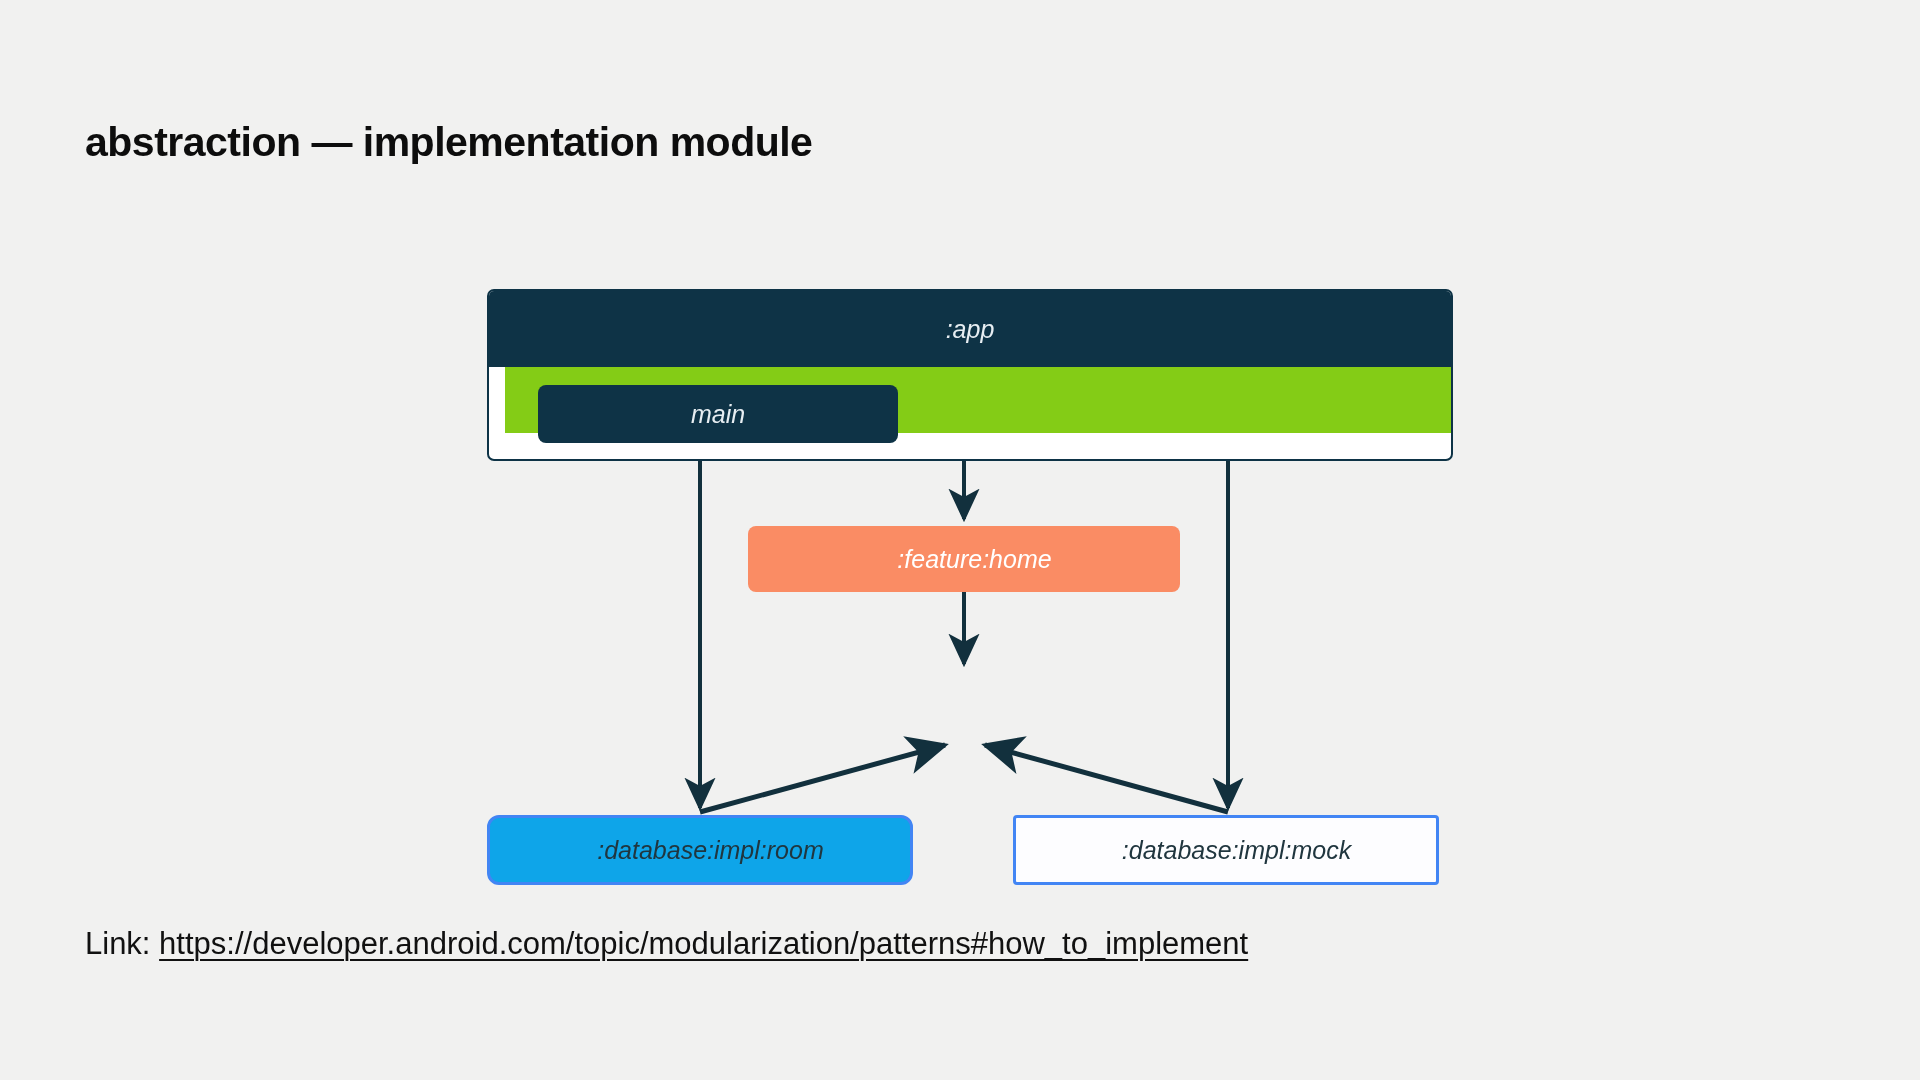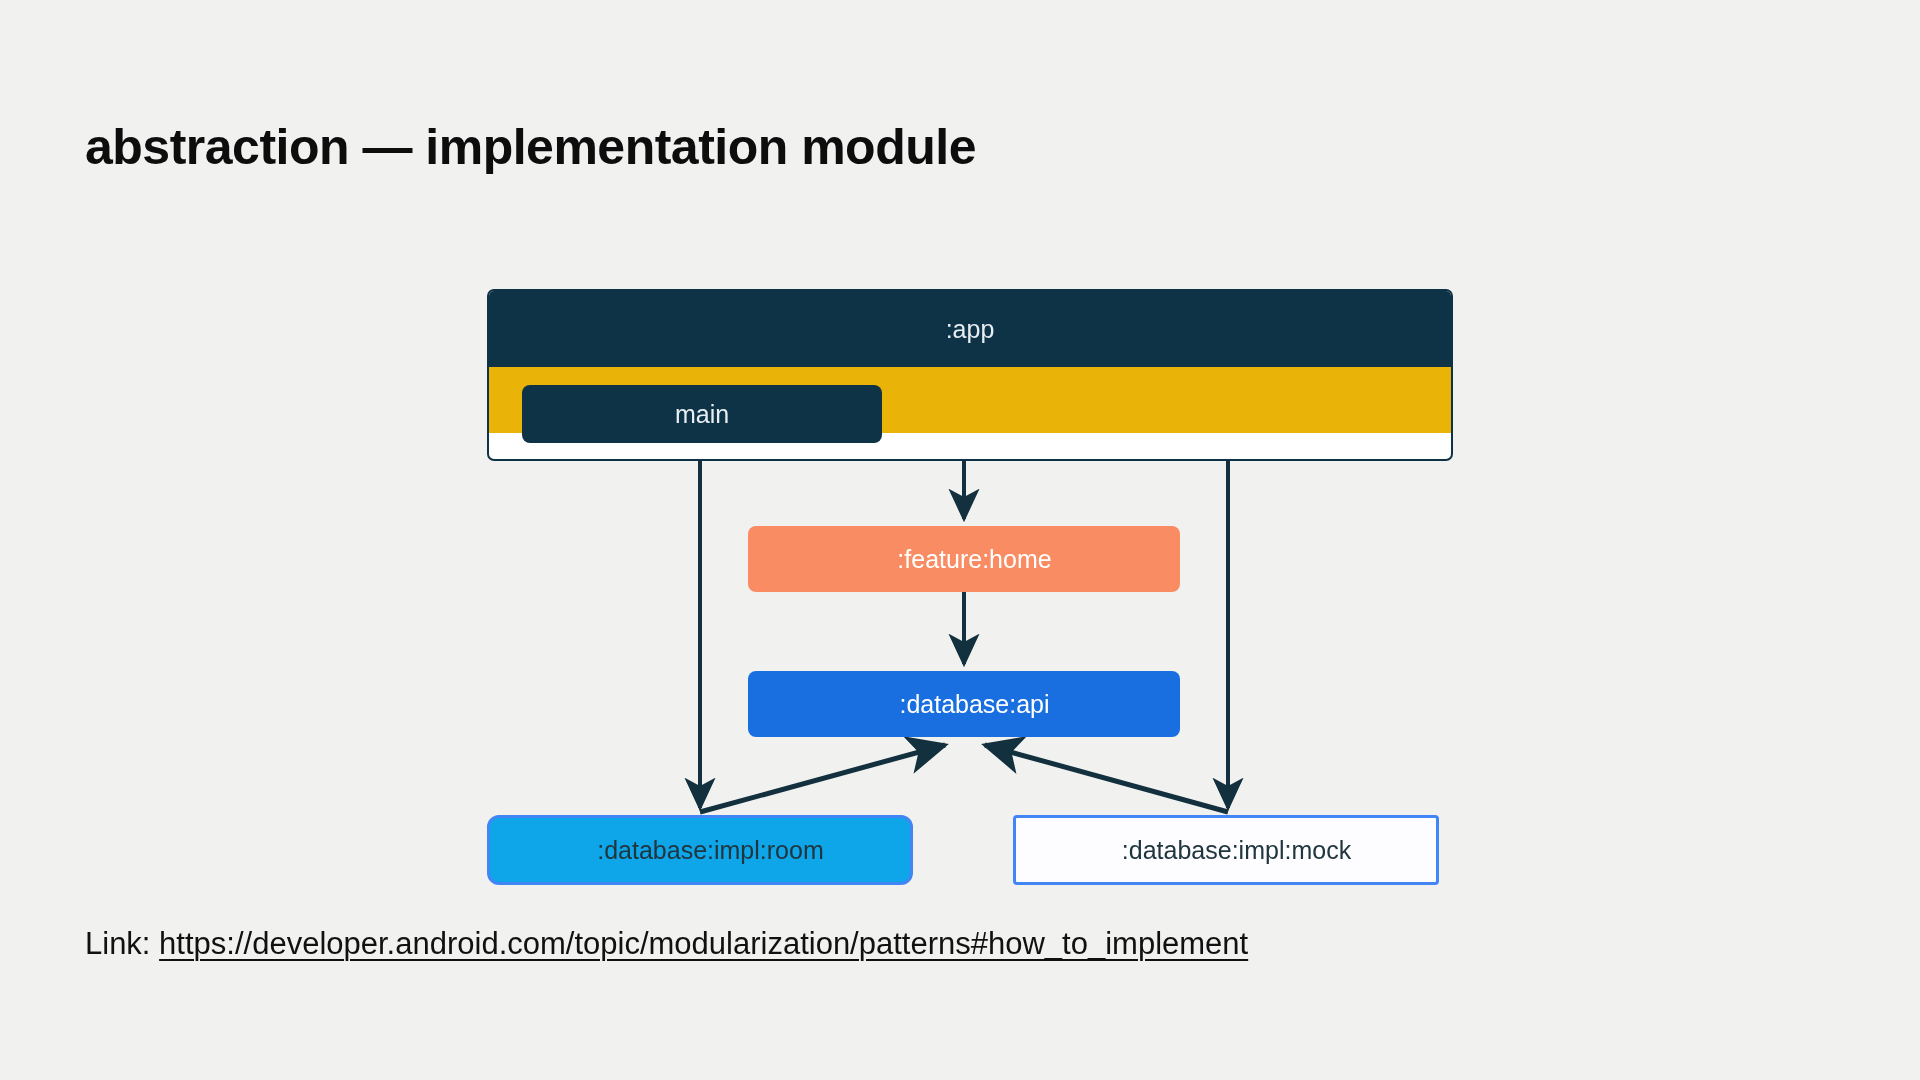--- a/index.html
+++ b/index.html
@@ -20,35 +20,36 @@
     inset: 0;
     width: 1920px;
     height: 1080px;
   }
 
   
   #page-title {
     position: absolute;
     left: 85px;
     top: 120px;
-    font-size: 50px;
+    font-size: 41px;
     font-weight: 700;
     letter-spacing: -0.5px;
     color: #0d0d0d;
     white-space: nowrap;
     line-height: 1.1;
   }
 
   
   #diagram {
     position: absolute;
     left: 0;
     top: 0;
     width: 1920px;
     height: 1080px;
+    font-style: italic;
   }
 
   #edges {
     position: absolute;
     left: 0;
     top: 0;
     width: 1920px;
     height: 1080px;
     pointer-events: none;
   }
@@ -86,25 +87,25 @@
     height: 76px;
     background: #0e3346;
     display: flex;
     align-items: center;
     justify-content: center;
     color: #e7eef2;
     font-size: 25px;
   }
   #app-group-body {
     position: absolute;
-    left: 0;
+    left: 16px;
     top: 76px;
     width: 100%;
     height: 66px;
-    background: #eab308;
+    background: #84cc16;
   }
 
   
   .chip {
     position: absolute;
     box-sizing: border-box;
     display: flex;
     align-items: center;
     justify-content: center;
     height: 58px;
@@ -217,21 +218,20 @@
 
     <div id="app-group">
       <div id="app-group-header">:app</div>
       <div id="app-group-body">
         <div class="chip" id="node-main">main</div>
       </div>
     </div>
 
     <div class="node" id="node-feature-home">:feature:home</div>
 
-    <div class="node" id="node-database-api">:database:api</div>
 
     <div class="node" id="node-database-impl-room">:database:impl:room</div>
 
     <div class="node" id="node-database-impl-mock">:database:impl:mock</div>
   </div>
 
   <div id="footer-link">
     <span id="footer-link-label">Link:</span>
     <span id="footer-link-url">https://developer.android.com/topic/modularization/patterns#how_to_implement</span>
   </div>

